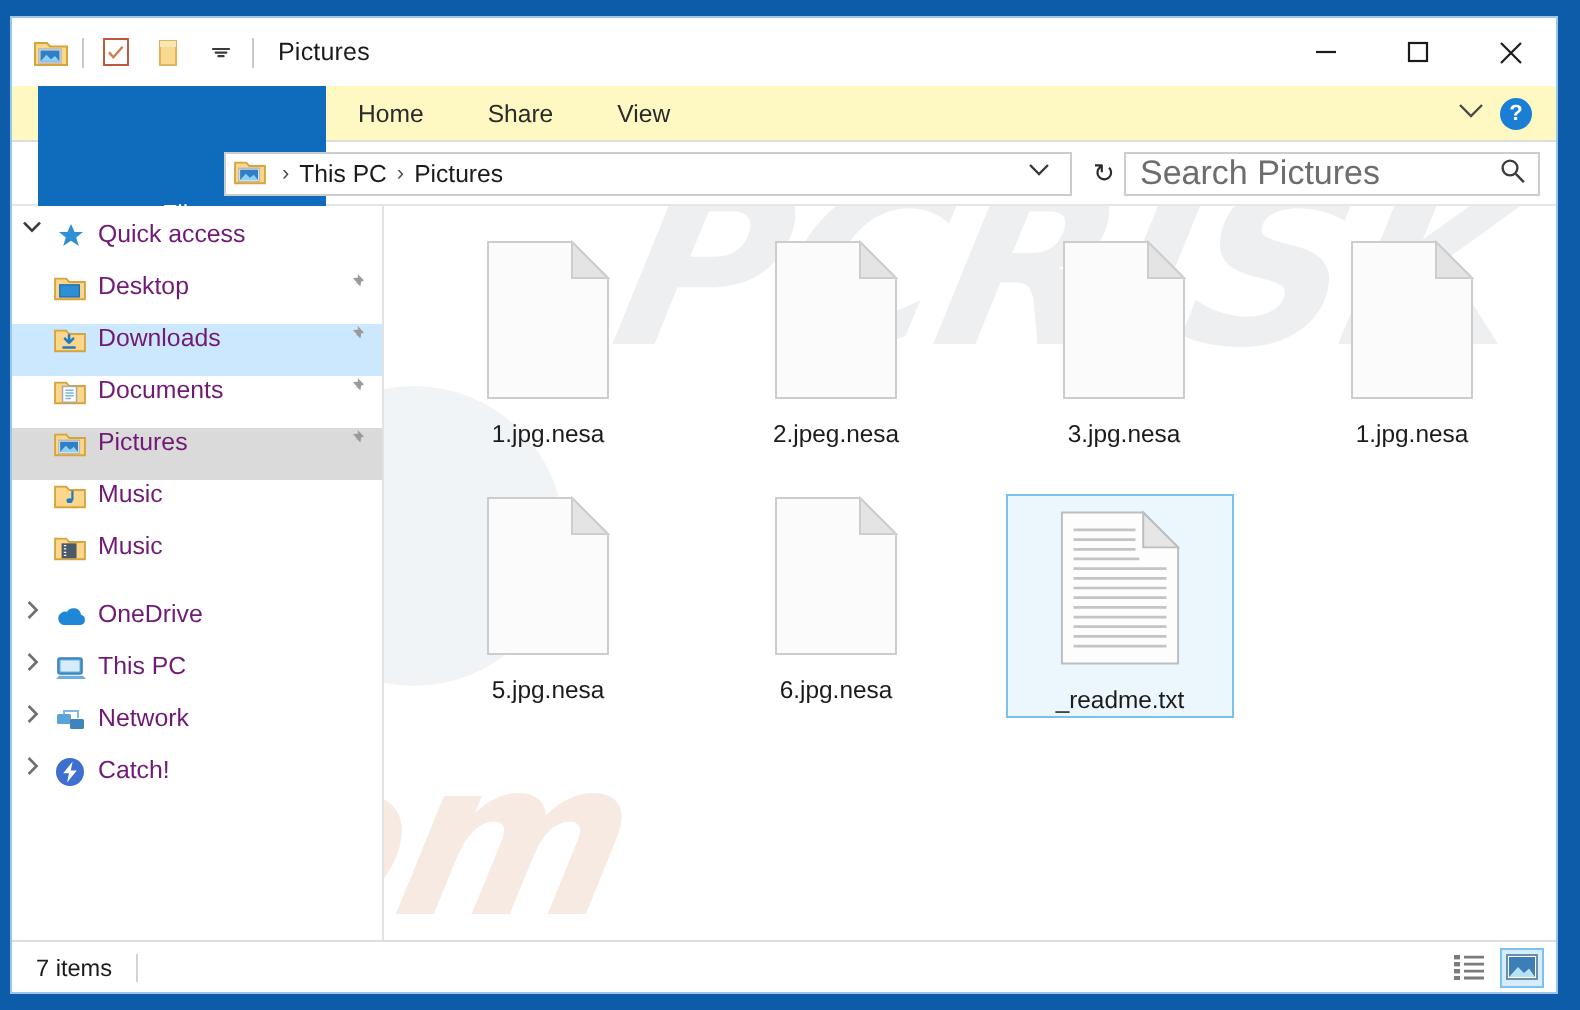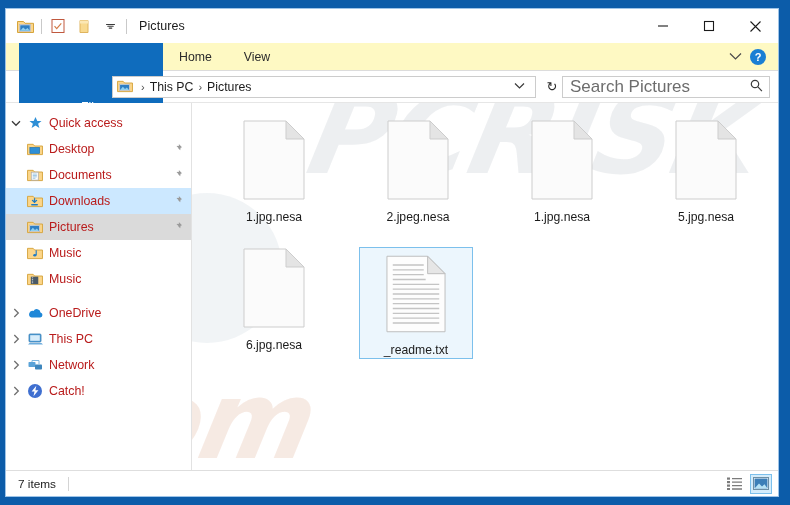--- a/index.html
+++ b/index.html
@@ -128,23 +128,23 @@
   
   .body { flex: 1 1 auto; display: flex; min-height: 0; position: relative; }
 
   .navpane {
     flex: 0 0 186px; background: #ffffff;
     border-right: 1px solid #e2e2e2;
     padding-top: 7px; overflow: hidden;
     position: relative; z-index: 2;
   }
   .nav-item {
-    height: 26px; display: flex; align-items: center;
+    height: 26px; display: flex; align-items: flex-start;
     padding-right: 8px; position: relative;
-    font-size: 12.4px; color: #b91c1c;
+    font-size: 12.4px; color: #701a75;
   }
   .nav-item.hover { background: #cce8ff; }
   .nav-item.selected { background: #dadada; }
   .twisty {
     width: 20px; flex: 0 0 20px;
     display: flex; align-items: center; justify-content: center;
     color: #6f6f6f; font-size: 9px;
   }
   .twisty.open { color: #3b3b3b; }
   .nav-indent { flex: 0 0 20px; }
@@ -294,20 +294,21 @@
           <svg width="13" height="13" viewBox="0 0 13 13">
               <path d="M1.5 1.5l10 10M11.5 1.5l-10 10" stroke="#1b1b1b" stroke-width="1.1"></path>
             </svg>
         </span>
       </div>
     </div>
 
     <div class="ribbon">
       <div class="tab file">File</div>
       <div class="tab">Home</div>
+      <div class="tab">Share</div>
       <div class="tab">View</div>
       <div class="ribbon-right">
         <span class="chev-expand">
           <svg width="13" height="9" viewBox="0 0 13 9">
               <path d="M1 1.5l5.5 5.5L12 1.5" fill="none" stroke="#4a4a4a" stroke-width="1.2"></path>
             </svg>
         </span>
         <span class="help-circle">?</span>
       </div>
     </div>
@@ -394,46 +395,46 @@
             </svg>
           </span>
           <span class="nav-label">Desktop</span>
           <span class="pin">
             <svg width="11" height="11" viewBox="0 0 11 11">
                 <path d="M6.8 1l3.2 3.2-1.4.5-.4 2.6-2-2-3 3.5 3.2-3.7-1.9-2 2.6-.4z" fill="#9a9a9a"></path>
               </svg>
           </span>
         </div>
 
+        <div class="nav-item hover">
+          <span class="nav-indent"></span>
+          <span class="nav-ico">
+            <svg width="16" height="14" viewBox="0 0 17 15">
+              <path d="M0.5 2.5h6l1.6 1.8h8.4v9.2H0.5z" fill="#fcd68a" stroke="#d5a43c" stroke-width="1"></path>
+              <path d="M8 5v4m0 0l-2.2-2.2M8 9l2.2-2.2M5 11.5h6" stroke="#1e7bc4" stroke-width="1.4" fill="none" stroke-linecap="round"></path>
+            </svg>
+          </span>
+          <span class="nav-label">Downloads</span>
+          <span class="pin">
+            <svg width="11" height="11" viewBox="0 0 11 11">
+                <path d="M6.8 1l3.2 3.2-1.4.5-.4 2.6-2-2-3 3.5 3.2-3.7-1.9-2 2.6-.4z" fill="#9a9a9a"></path>
+              </svg>
+          </span>
+        </div>
+
         <div class="nav-item">
           <span class="nav-indent"></span>
           <span class="nav-ico">
             <svg width="16" height="14" viewBox="0 0 17 15">
               <path d="M0.5 2.5h6l1.6 1.8h8.4v9.2H0.5z" fill="#fcd68a" stroke="#d5a43c" stroke-width="1"></path>
               <rect x="4.5" y="4.5" width="7.5" height="8.5" fill="#ffffff" stroke="#a9a9a9" stroke-width=".8"></rect>
               <path d="M6 6.5h4.5M6 8h4.5M6 9.5h4.5M6 11h3" stroke="#7fb4da" stroke-width=".8"></path>
             </svg>
           </span>
           <span class="nav-label">Documents</span>
-          <span class="pin">
-            <svg width="11" height="11" viewBox="0 0 11 11">
-                <path d="M6.8 1l3.2 3.2-1.4.5-.4 2.6-2-2-3 3.5 3.2-3.7-1.9-2 2.6-.4z" fill="#9a9a9a"></path>
-              </svg>
-          </span>
-        </div>
-
-        <div class="nav-item hover">
-          <span class="nav-indent"></span>
-          <span class="nav-ico">
-            <svg width="16" height="14" viewBox="0 0 17 15">
-              <path d="M0.5 2.5h6l1.6 1.8h8.4v9.2H0.5z" fill="#fcd68a" stroke="#d5a43c" stroke-width="1"></path>
-              <path d="M8 5v4m0 0l-2.2-2.2M8 9l2.2-2.2M5 11.5h6" stroke="#1e7bc4" stroke-width="1.4" fill="none" stroke-linecap="round"></path>
-            </svg>
-          </span>
-          <span class="nav-label">Downloads</span>
           <span class="pin">
             <svg width="11" height="11" viewBox="0 0 11 11">
                 <path d="M6.8 1l3.2 3.2-1.4.5-.4 2.6-2-2-3 3.5 3.2-3.7-1.9-2 2.6-.4z" fill="#9a9a9a"></path>
               </svg>
           </span>
         </div>
 
         <div class="nav-item selected">
           <span class="nav-indent"></span>
           <span class="nav-ico">
@@ -563,20 +564,29 @@
           <div class="file">
             <span class="thumb">
               <svg width="62" height="80" viewBox="0 0 62 80">
                 <path d="M1 1h42l18 18v60H1z" fill="#fbfbfb" stroke="#cdcdcd" stroke-width="1"></path>
                 <path d="M43 1l18 18H43z" fill="#e4e4e4" stroke="#cdcdcd" stroke-width="1"></path>
               </svg>
             </span>
             <span class="fname">2.jpeg.nesa</span>
           </div>
 
+          <div class="file">
+            <span class="thumb">
+              <svg width="62" height="80" viewBox="0 0 62 80">
+                <path d="M1 1h42l18 18v60H1z" fill="#fbfbfb" stroke="#cdcdcd" stroke-width="1"></path>
+                <path d="M43 1l18 18H43z" fill="#e4e4e4" stroke="#cdcdcd" stroke-width="1"></path>
+              </svg>
+            </span>
+            <span class="fname">3.jpg.nesa</span>
+          </div>
 
           <div class="file">
             <span class="thumb">
               <svg width="62" height="80" viewBox="0 0 62 80">
                 <path d="M1 1h42l18 18v60H1z" fill="#fbfbfb" stroke="#cdcdcd" stroke-width="1"></path>
                 <path d="M43 1l18 18H43z" fill="#e4e4e4" stroke="#cdcdcd" stroke-width="1"></path>
               </svg>
             </span>
             <span class="fname">1.jpg.nesa</span>
           </div>

